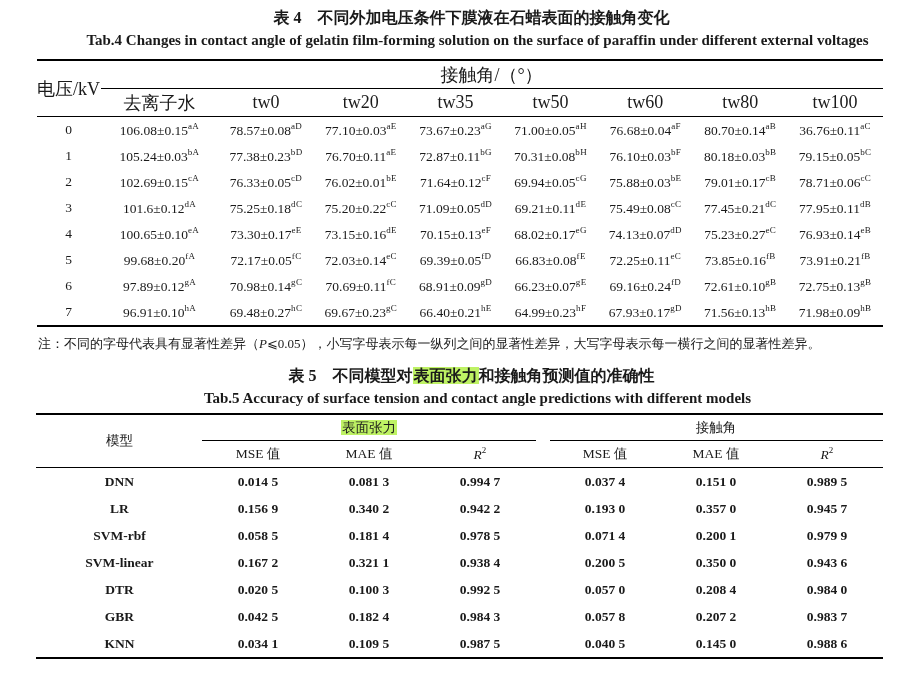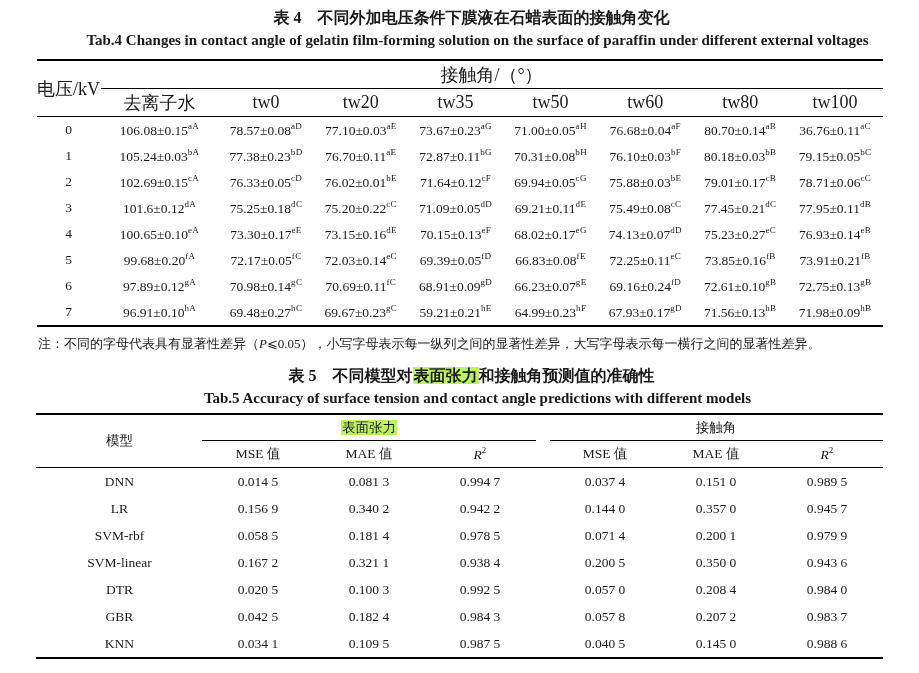--- a/index.html
+++ b/index.html
@@ -27,21 +27,21 @@
   .t4 th { font-size: 18px; height: 27px; }
   .t4 td { font-size: 13.5px; height: 26px; }
   .t4 .corner { border-bottom: 1.5px solid #000; }
   .t4 .group-head { border-bottom: 1px solid #000; }
   .t4 .sub th { border-bottom: 1.5px solid #000; }
   .t4 sup, .t5 sup { font-size: 9px; letter-spacing: 0.3px; }
 
   
   .t5 { margin-top: 5px; border-top: 2px solid #000; border-bottom: 2px solid #000; }
   .t5 th { font-size: 13.5px; }
-  .t5 td { font-size: 13.5px; height: 27px; }
+  .t5 td { font-size: 13.5px; height: 27px; font-weight: bold; }
   .t5 .group-row th { height: 25px; }
   .t5 .sub th { height: 26px; border-bottom: 1.5px solid #000; }
   .t5 .corner { border-bottom: 1.5px solid #000; }
   .t5 .group-head { border-bottom: 1px solid #000; }
   .t5 .spacer-head { border-bottom: 1.5px solid #000; }
 
   .footnote {
     margin: 8px 0 0 38px;
     font-size: 13px; line-height: 18px;
   }
@@ -160,21 +160,21 @@
           <td><span>66.23±0.07</span><sup>gE</sup></td>
           <td><span>69.16±0.24</span><sup>fD</sup></td>
           <td><span>72.61±0.10</span><sup>gB</sup></td>
           <td><span>72.75±0.13</span><sup>gB</sup></td>
         </tr>
         <tr>
           <td>7</td>
           <td><span>96.91±0.10</span><sup>hA</sup></td>
           <td><span>69.48±0.27</span><sup>hC</sup></td>
           <td><span>69.67±0.23</span><sup>gC</sup></td>
-          <td><span>59.21±0.21</span><sup>hE</sup></td>
+          <td><span>66.40±0.21</span><sup>hE</sup></td>
           <td><span>64.99±0.23</span><sup>hF</sup></td>
           <td><span>67.93±0.17</span><sup>gD</sup></td>
           <td><span>71.56±0.13</span><sup>hB</sup></td>
           <td><span>71.98±0.09</span><sup>hB</sup></td>
         </tr>
       </tbody>
   </table>
 
   <div class="footnote"><span>注：不同的字母代表具有显著性差异（</span><i>P</i><span>⩽0.05），小写字母表示每一纵列之间的显著性差异，大写字母表示每一横行之间的显著性差异。</span></div>
 
@@ -218,21 +218,21 @@
           <td>0.037 4</td>
           <td>0.151 0</td>
           <td>0.989 5</td>
         </tr>
         <tr>
           <td>LR</td>
           <td>0.156 9</td>
           <td>0.340 2</td>
           <td>0.942 2</td>
           <td></td>
-          <td>0.144 0</td>
+          <td>0.193 0</td>
           <td>0.357 0</td>
           <td>0.945 7</td>
         </tr>
         <tr>
           <td>SVM-rbf</td>
           <td>0.058 5</td>
           <td>0.181 4</td>
           <td>0.978 5</td>
           <td></td>
           <td>0.071 4</td>

